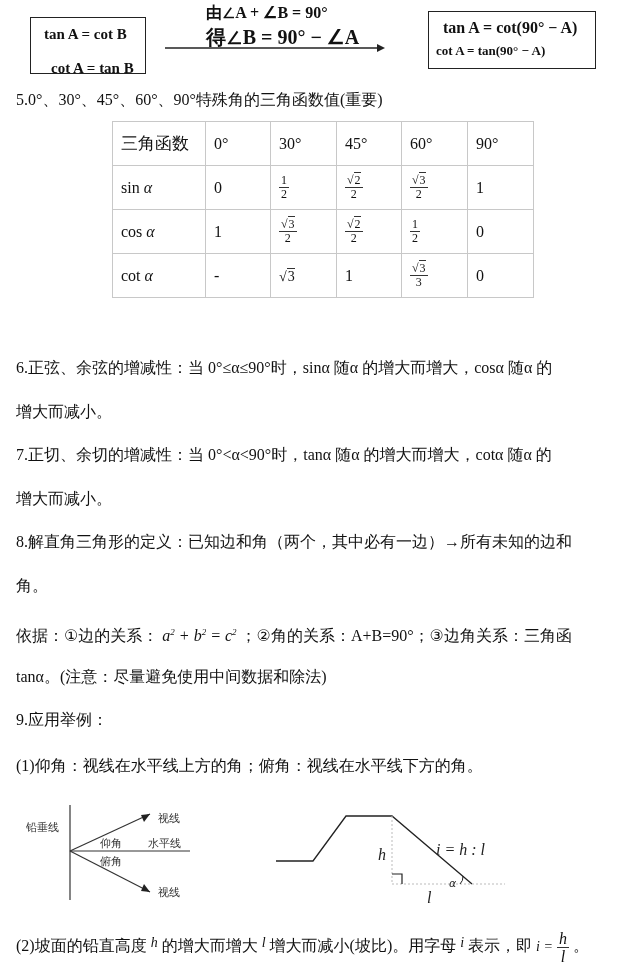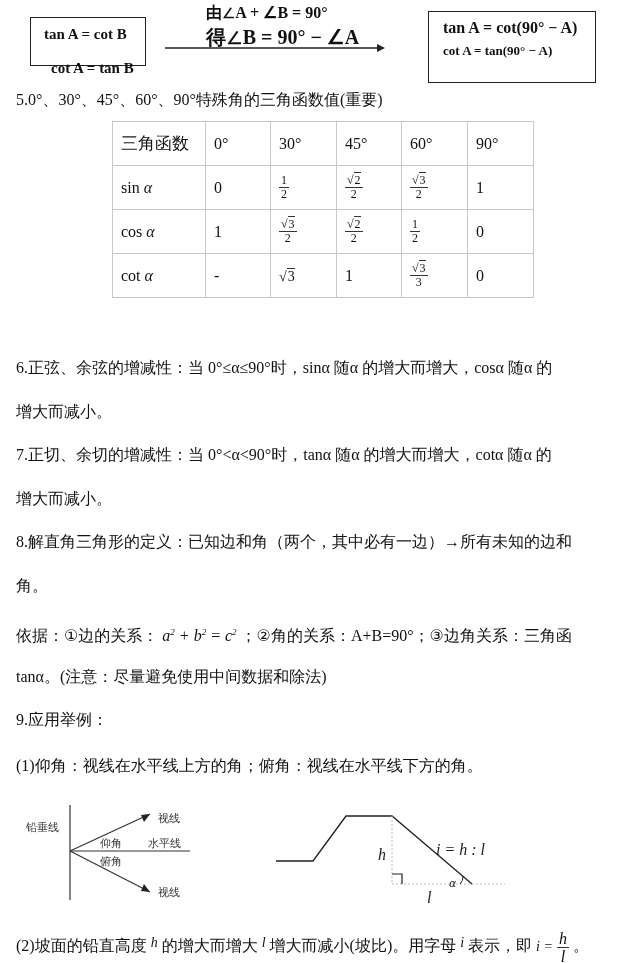--- a/index.html
+++ b/index.html
@@ -15,35 +15,35 @@
   .frac { display:inline-flex; flex-direction:column; align-items:center; vertical-align:middle; font-size:12px; line-height:13px; }
   .frac .num { border-bottom:1px solid #333; padding:0 2px; }
   .sqrt { white-space:nowrap; }
   .sqrt .rad { border-top:1px solid #333; padding-left:1px; }
   .greek { font-style:italic; }
   svg text { font-family:"DejaVu Sans", sans-serif; }
 </style>
 </head>
 <body>
 
-<div class="box" style="left:30px; top:17px; width:116px; height:49px;">
+<div class="box" style="left:30px; top:17px; width:116px; height:57px;">
   <div class="formula abs" style="left:13px; top:5px;">tan A = cot B</div>
   <div class="formula abs" style="left:20px; top:27px;margin-top:12px;">cot A = tan B</div>
 </div>
 
 <div class="abs formula" style="left:206px; top:2px; font-size:16px;">由∠A + ∠B = 90°</div>
 <div class="abs formula" style="left:206px; top:26px; font-size:20px;">得∠B = 90° − ∠A</div>
 <svg class="abs" style="left:165px; top:42px;" width="220" height="12">
   <line x1="0" y1="6" x2="212" y2="6" stroke="#222" stroke-width="1.5"></line>
   <polygon points="212,2 220,6 212,10" fill="#222"></polygon>
 </svg>
 
-<div class="box" style="left:428px; top:11px; width:168px; height:72px;">
+<div class="box" style="left:428px; top:11px; width:168px; height:58px;">
   <div class="formula abs" style="left:14px; top:5px; font-size:16px;">tan A = cot(90° − A)</div>
-  <div class="formula abs" style="left:14px; top:28px; font-size:13px;">cot A = tan(90° − A)</div>
+  <div class="formula abs" style="left:7px; top:28px; font-size:13px;">cot A = tan(90° − A)</div>
 </div>
 
 <div class="line" style="top:89px;">5.0°、30°、45°、60°、90°特殊角的三角函数值(重要)</div>
 
 <table class="trig">
   <tbody>
       <tr>
     <td style="width:93px; font-family:'DejaVu Sans',sans-serif; font-size:17px;">三角函数</td>
     <td style="width:65px;">0°</td>
     <td style="width:66px;">30°</td>

